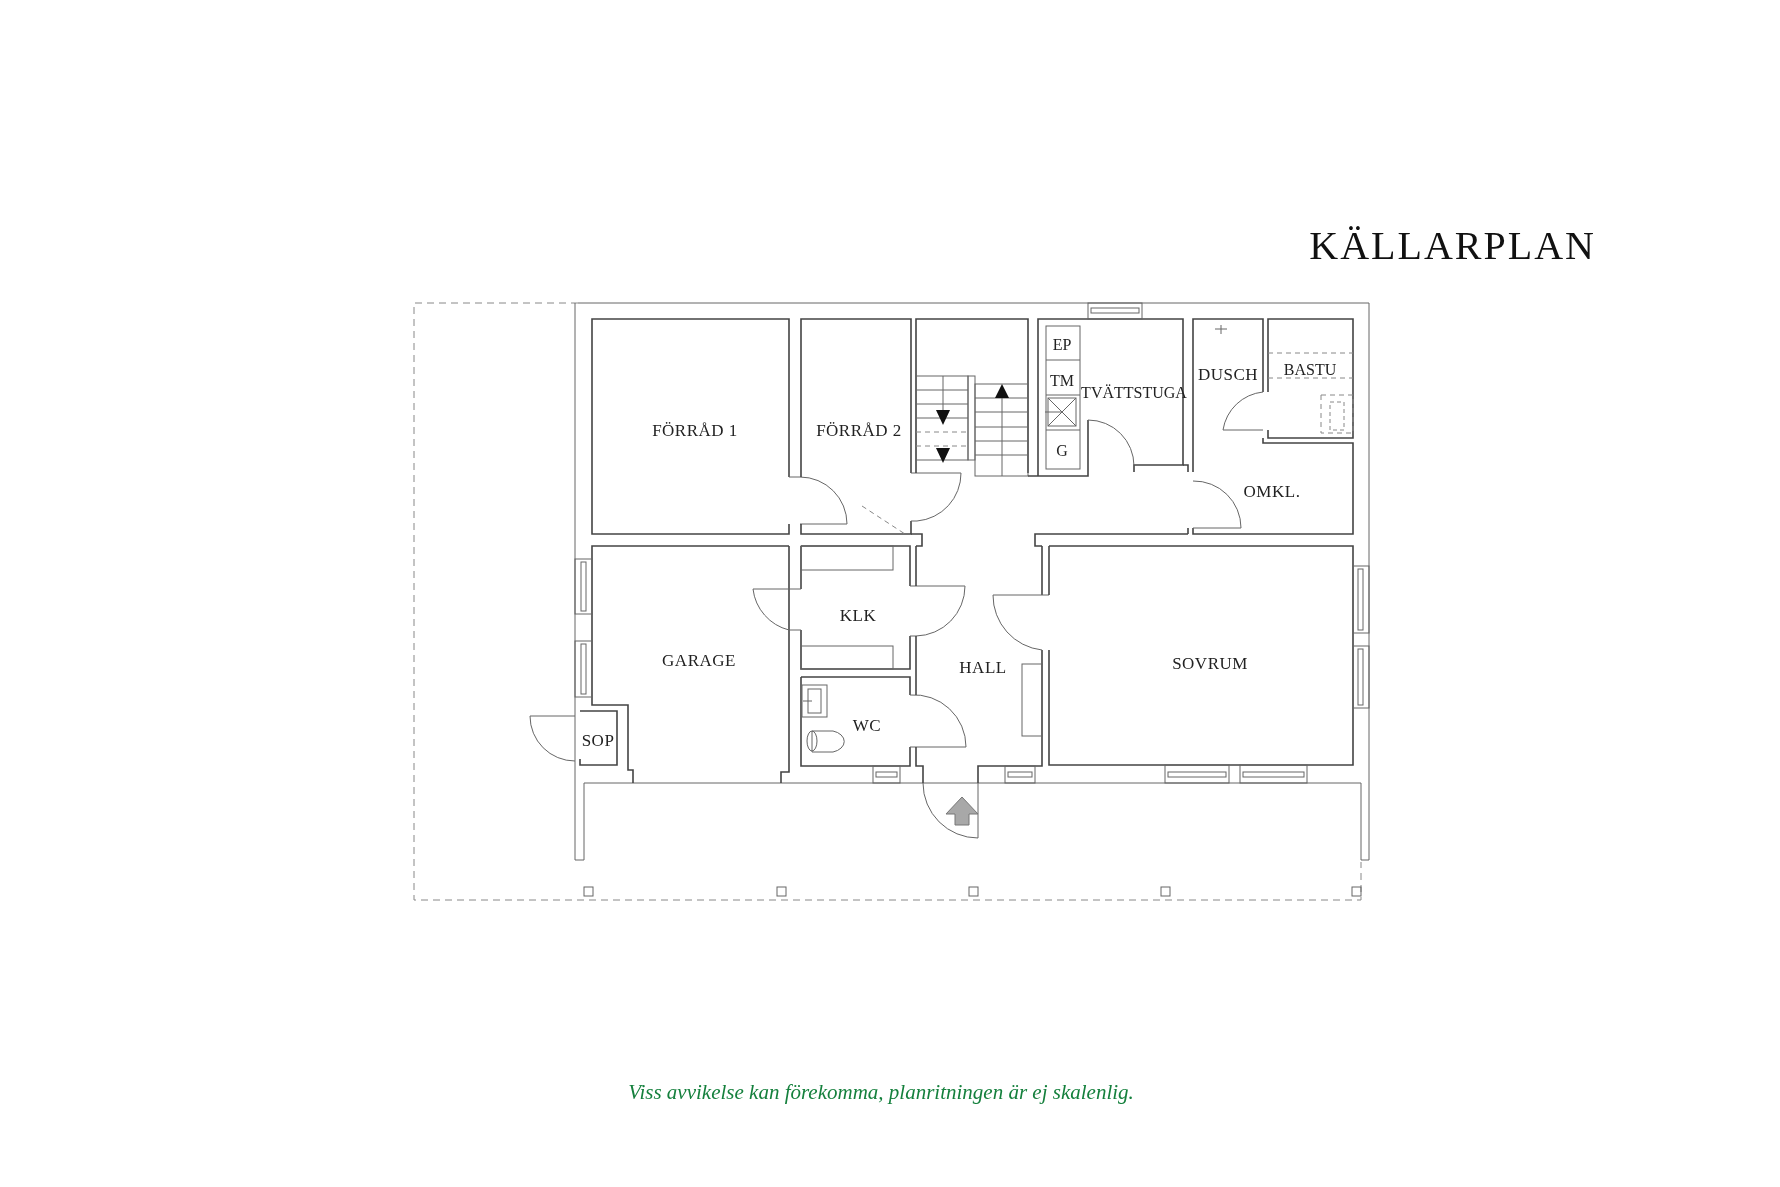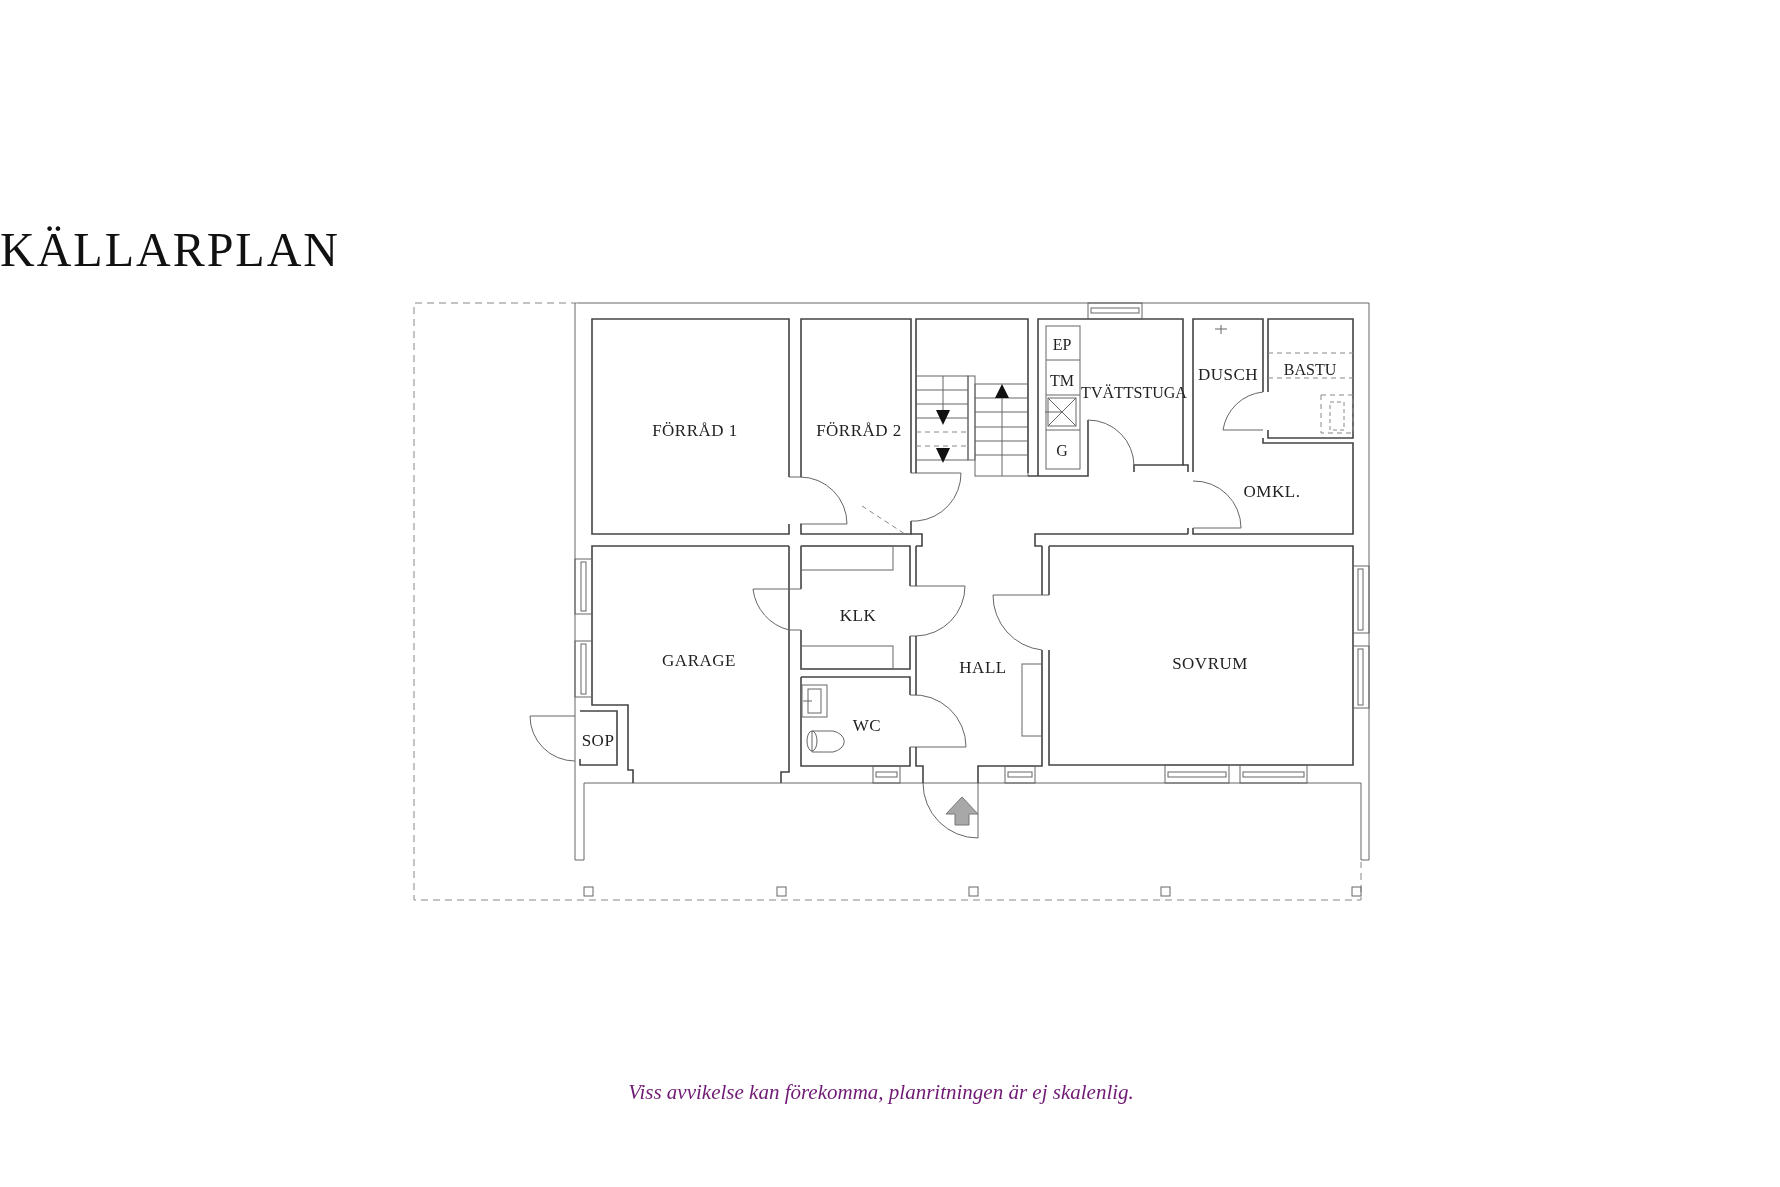--- a/index.html
+++ b/index.html
@@ -1,18 +1,18 @@
 <!DOCTYPE html>
 <html><head>
 <meta charset="utf-8">
 <style>
   html, body { margin:0; padding:0; background:#ffffff; }
   body { width:1780px; height:1187px; position:relative; overflow:hidden; font-family:"DejaVu Serif", serif; }
-  .title { position:absolute; left:0; width:1596px; top:222px; text-align:left; font-family:"Liberation Serif", serif; font-size:48px; letter-spacing:2px; color:#111; }
-  .footer { position:absolute; left:0; width:1762px; top:1080px; text-align:center; font-family:"Liberation Serif", serif; font-style:italic; font-size:21px; color:#701a75; }
+  .title { position:absolute; left:0; width:1596px; top:222px; text-align:right; font-family:"Liberation Serif", serif; font-size:40px; letter-spacing:2px; color:#111; }
+  .footer { position:absolute; left:0; width:1762px; top:1080px; text-align:center; font-family:"Liberation Serif", serif; font-style:italic; font-size:21px; color:#15803d; }
   svg { position:absolute; left:0; top:0; }
   .wall { fill:none; stroke:#444; stroke-width:1.6; }
   .thin { fill:none; stroke:#666; stroke-width:1; }
   .dash { fill:none; stroke:#888; stroke-width:1; stroke-dasharray:7 5; }
   .lbl { font-family:"Liberation Serif", serif; font-size:17px; fill:#222; text-anchor:middle; letter-spacing:0.5px; }
   .lbl-s { font-family:"Liberation Serif", serif; font-size:16px; fill:#222; text-anchor:middle; }
 </style>
 </head>
 <body>
 

